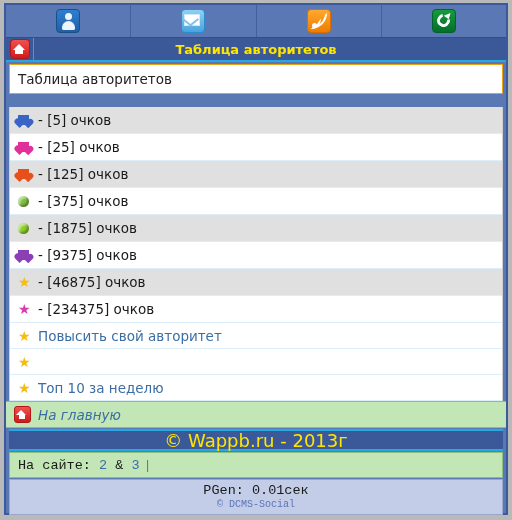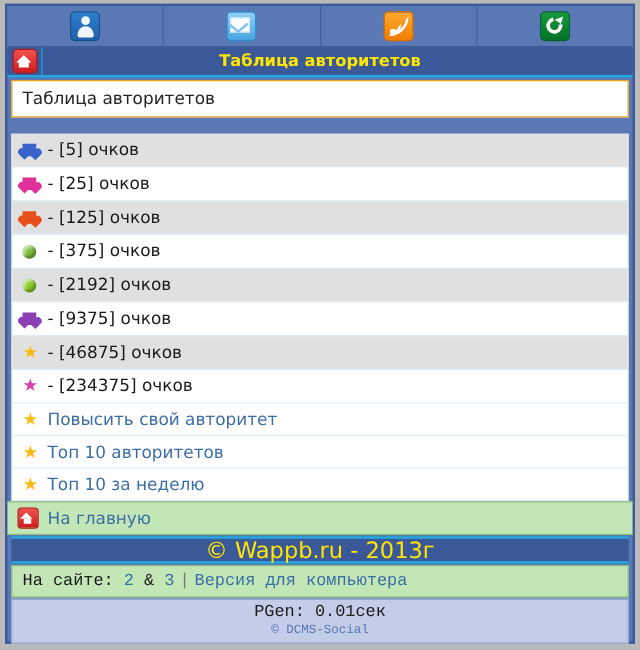--- a/index.html
+++ b/index.html
@@ -253,21 +253,21 @@
     align-items: center;
     height: 27px;
     padding-left: 8px;
     font-size: 13.5px;
     background: #c3e6b6;
     border-top: 1px solid #8fbf7f;
     border-bottom: 1px solid #8fbf7f;
     box-sizing: border-box;
   }
   .homerow .gl { width: 24px; flex: 0 0 24px; display: flex; align-items: center; }
-  .homerow a { color: #3b6ea5; text-decoration: none; }
+  .homerow a { color: #3b6ea5; text-decoration: none; font-style: italic; }
 
   
   .heart {
     width: 11px; height: 10px;
     position: relative;
     display: inline-block;
   }
   .heart::before, .heart::after {
     content: "";
     position: absolute;
@@ -418,21 +418,21 @@
       <div class="row even">
         <span class="gl">
             <span class="sphere" style="background:#7fbf3f"></span>
           </span>
         <span class="txt">- [375] очков</span>
       </div>
       <div class="row odd">
         <span class="gl">
             <span class="sphere" style="background:#8ccc2a"></span>
           </span>
-        <span class="txt">- [2192] очков</span>
+        <span class="txt">- [1875] очков</span>
       </div>
       <div class="row even">
         <span class="gl">
             <span class="heart" style="background:#8b3fb5"></span>
           </span>
         <span class="txt">- [9375] очков</span>
       </div>
       <div class="row odd">
         <span class="gl">
             <span class="star" style="color:#f5bc14">★</span>
@@ -449,21 +449,20 @@
       <div class="linkrow">
         <span class="gl">
             <span class="star" style="color:#f5bc14">★</span>
           </span>
         <a href="#">Повысить свой авторитет</a>
       </div>
       <div class="linkrow">
         <span class="gl">
             <span class="star" style="color:#f5bc14">★</span>
           </span>
-        <a href="#">Топ 10 авторитетов</a>
       </div>
       <div class="linkrow">
         <span class="gl">
             <span class="star" style="color:#f5bc14">★</span>
           </span>
         <a href="#">Топ 10 за неделю</a>
       </div>
     </div>
 
     <div class="homerow">
@@ -474,21 +473,20 @@
     </div>
 
     <div class="copybar">© Wappb.ru - 2013г</div>
 
     <div class="onlinebar">
       <span>На сайте:</span>&nbsp;
       <a href="#">2</a>&nbsp;
       <span>&amp;</span>&nbsp;
       <a href="#">3</a>
       <span class="sep">|</span>
-      <a href="#">Версия для компьютера</a>
     </div>
 
     <div class="pgenbar">
       <div class="p1">PGen: 0.01сек</div>
       <div class="p2">© DCMS-Social</div>
     </div>
 
   </div>
 </div>
 

